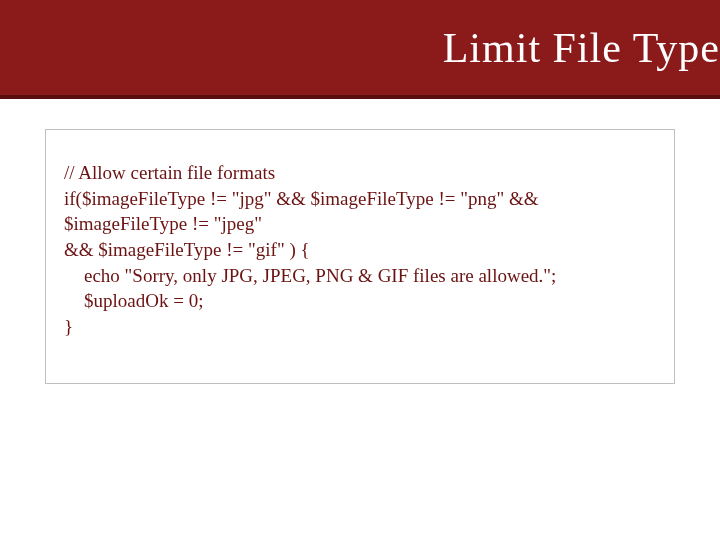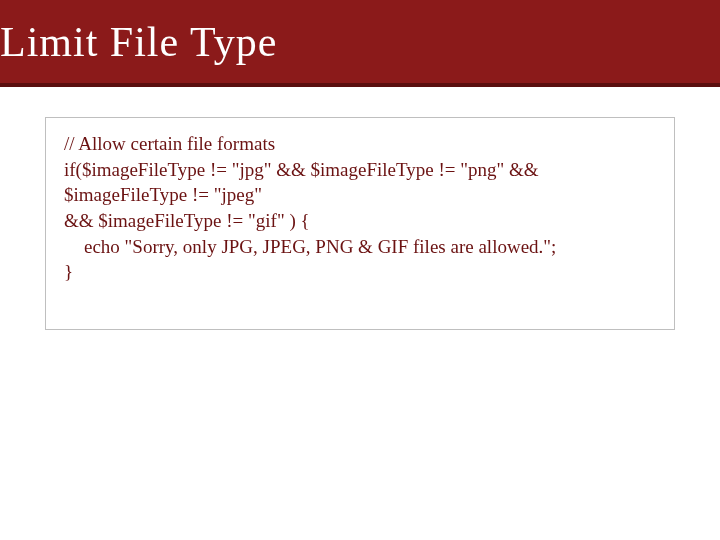--- a/index.html
+++ b/index.html
@@ -5,39 +5,39 @@
   * { margin: 0; padding: 0; box-sizing: border-box; }
   body {
     width: 720px;
     height: 540px;
     background: #ffffff;
     font-family: Georgia, 'Times New Roman', serif;
     overflow: hidden;
   }
   .header {
     width: 100%;
-    height: 87px;
+    height: 99px;
     background: #8b1a1a;
     display: flex;
     align-items: center;
-    justify-content: flex-start;
+    justify-content: flex-end;
     border-bottom: 4px solid #5a0f0f;
   }
   .title {
     color: #ffffff;
     font-size: 42px;
     font-weight: normal;
     letter-spacing: 1px;
   }
   .content-wrap {
     padding: 30px 45px 30px 45px;
   }
   .content-box {
     border: 1px solid #bfbfbf;
-    padding: 13px 18px 18px 18px;
+    padding: 30px 18px 18px 18px;
     color: #6b1212;
   }
   .code-line {
     font-size: 19px;
     line-height: 1.35;
     color: #6b1212;
     margin: 0;
   }
   .indent {
     padding-left: 20px;
@@ -52,16 +52,17 @@
 <div class="header">
   <div class="title">Limit File Type</div>
 </div>
 
 <div class="content-wrap">
   <div class="content-box">
     <p class="code-line">// Allow certain file formats</p>
     <p class="code-line">if($imageFileType != "jpg" &amp;&amp; $imageFileType != "png" &amp;&amp; $imageFileType != "jpeg"</p>
     <p class="code-line">&amp;&amp; $imageFileType != "gif" ) {</p>
     <p class="code-line indent">echo "Sorry, only JPG, JPEG, PNG &amp; GIF files are allowed.";</p>
+    <p class="code-line indent">$uploadOk = 0;</p>
     <p class="code-line">}</p>
     <div class="spacer"></div>
   </div>
 </div>
 
 </body></html>

